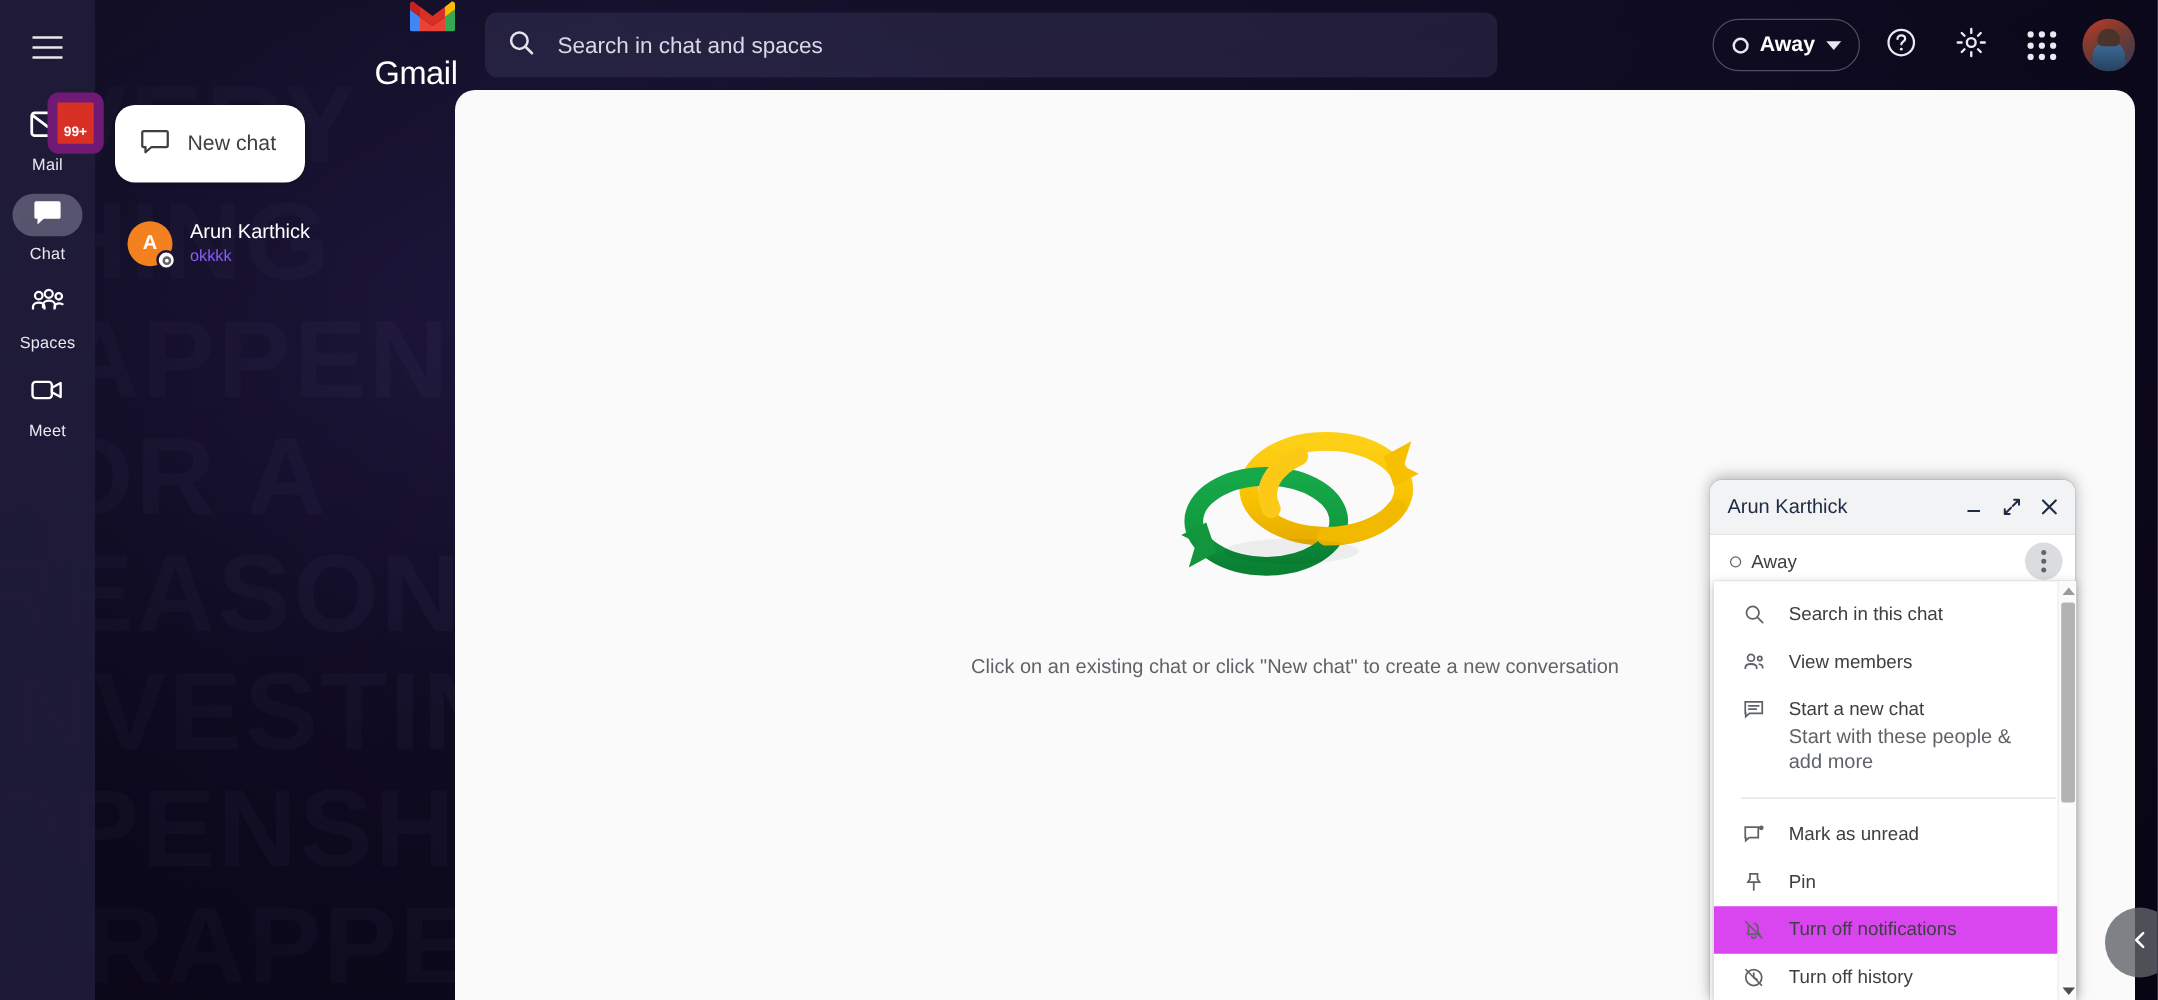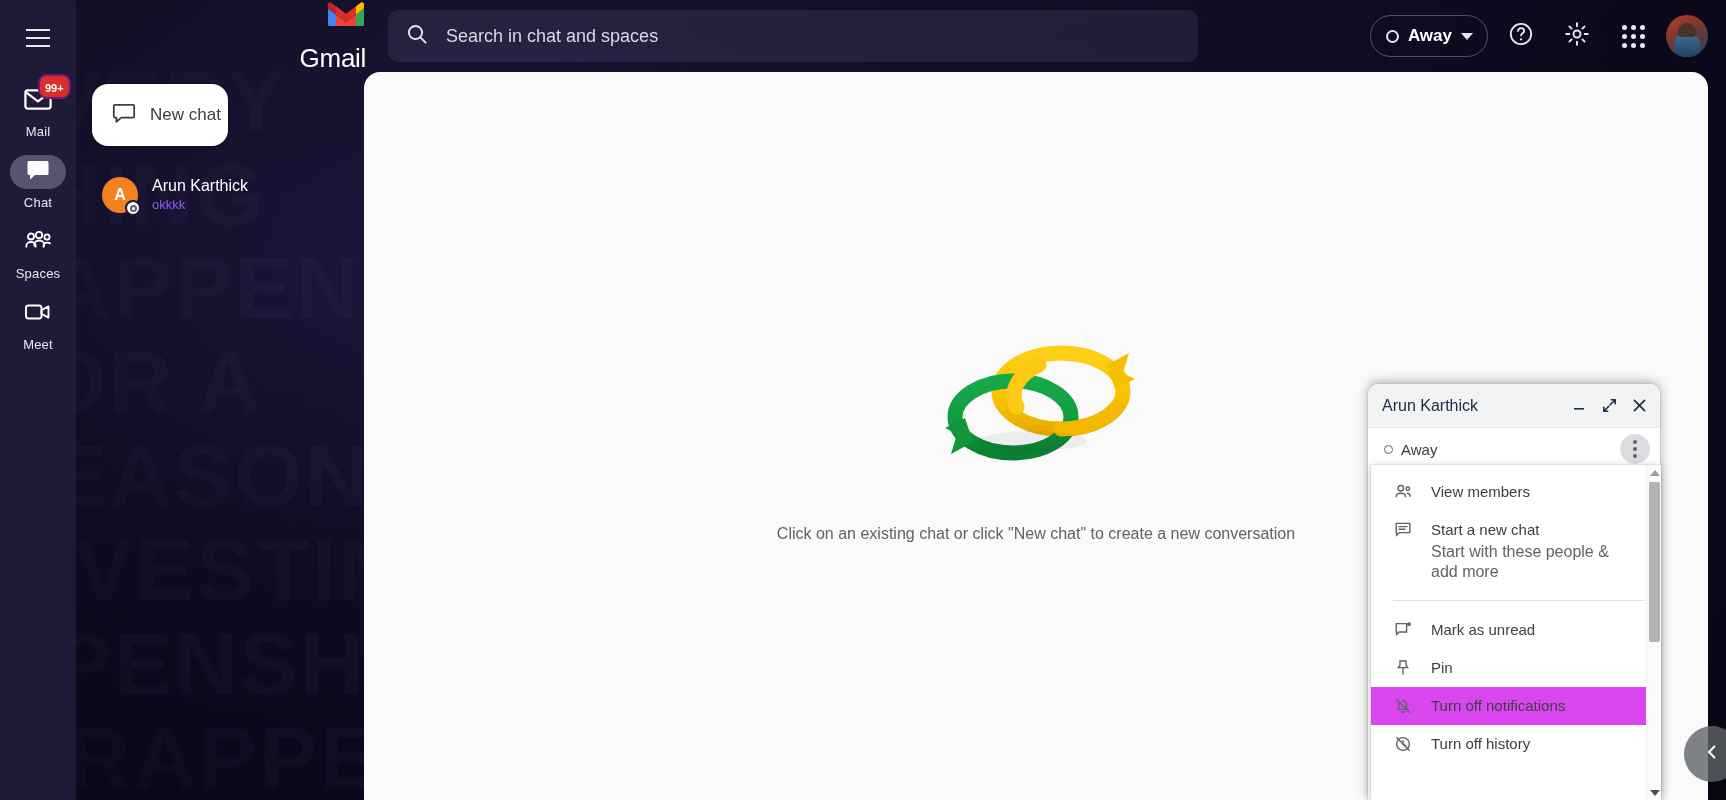--- a/index.html
+++ b/index.html
@@ -69,22 +69,22 @@
     position: relative;
   }
   .rail-pill.active { background: rgba(220,220,235,0.30); }
   .rail-label {
     font-size: 13px; color: #e9e9f2; margin-top: 6px; letter-spacing: .2px;
   }
   .badge {
     position: absolute; left: 28px; top: -10px;
     background: #d93025; color: #fff;
     font-size: 11px; font-weight: 700;
-    border-radius: 9px; padding: 6px 5px 2px;
-    line-height: 13px; border: 2px solid #701a75;
+    border-radius: 9px; padding: 18px 5px 2px;
+    line-height: 13px; border: 8px solid #701a75;
   }
   .ico { display:block; }
 
   
   .topbar {
     position: absolute; left: 76px; top: 0;
     width: 1650px; height: 72px;
     display: flex; align-items: center;
     z-index: 15;
   }
@@ -139,21 +139,21 @@
   .dots-grid i { width:5px;height:5px;border-radius:50%;background:#e9e9f2;display:block; }
 
   
   .chatlist {
     position: absolute; left: 76px; top: 72px;
     width: 288px; height: 728px;
     z-index: 12;
   }
   .new-chat-btn {
     margin: 12px 0 0 16px;
-    width: 136px; height: 62px;
+    width: 152px; height: 62px;
     background: #fff; border-radius: 16px;
     display: flex; align-items: center; gap: 14px;
     padding-left: 20px; cursor: pointer;
     box-shadow: 0 1px 3px rgba(0,0,0,.25);
   }
   .new-chat-label { font-size: 17px; color: #3c4043; }
   .chat-row {
     margin-top: 22px; padding: 8px 12px 8px 26px;
     display: flex; align-items: center; gap: 14px; cursor: pointer;
   }
@@ -492,20 +492,31 @@
           <i></i>
           <i></i>
           <i></i>
         </span>
     </div>
   </div>
 
   <div class="ctxmenu">
     <div class="ctx-inner">
 
+      <div class="ctx-item">
+        <span class="ctx-ico">
+          <svg width="17" height="17" viewBox="0 0 18 18" fill="none" stroke="#5f6368" stroke-width="1.5">
+            <circle cx="7.6" cy="7.6" r="5.3"></circle>
+              <path d="M11.6 11.6 L16 16" stroke-linecap="round"></path>
+          </svg>
+        </span>
+        <span>
+          <span class="ctx-txt">Search in this chat</span>
+        </span>
+      </div>
 
       <div class="ctx-item">
         <span class="ctx-ico">
           <svg width="18" height="17" viewBox="0 0 19 17" fill="none" stroke="#5f6368" stroke-width="1.5">
             <circle cx="7.2" cy="5" r="2.9"></circle>
             <path d="M2.4 14.6v-1.2c0-2 2.2-3.1 4.8-3.1s4.8 1.1 4.8 3.1v1.2"></path>
             <circle cx="14.6" cy="5.6" r="1.8"></circle>
             <path d="M13.6 10.4c1.9.2 3.4 1.1 3.4 2.6v1.1"></path>
           </svg>
         </span>

